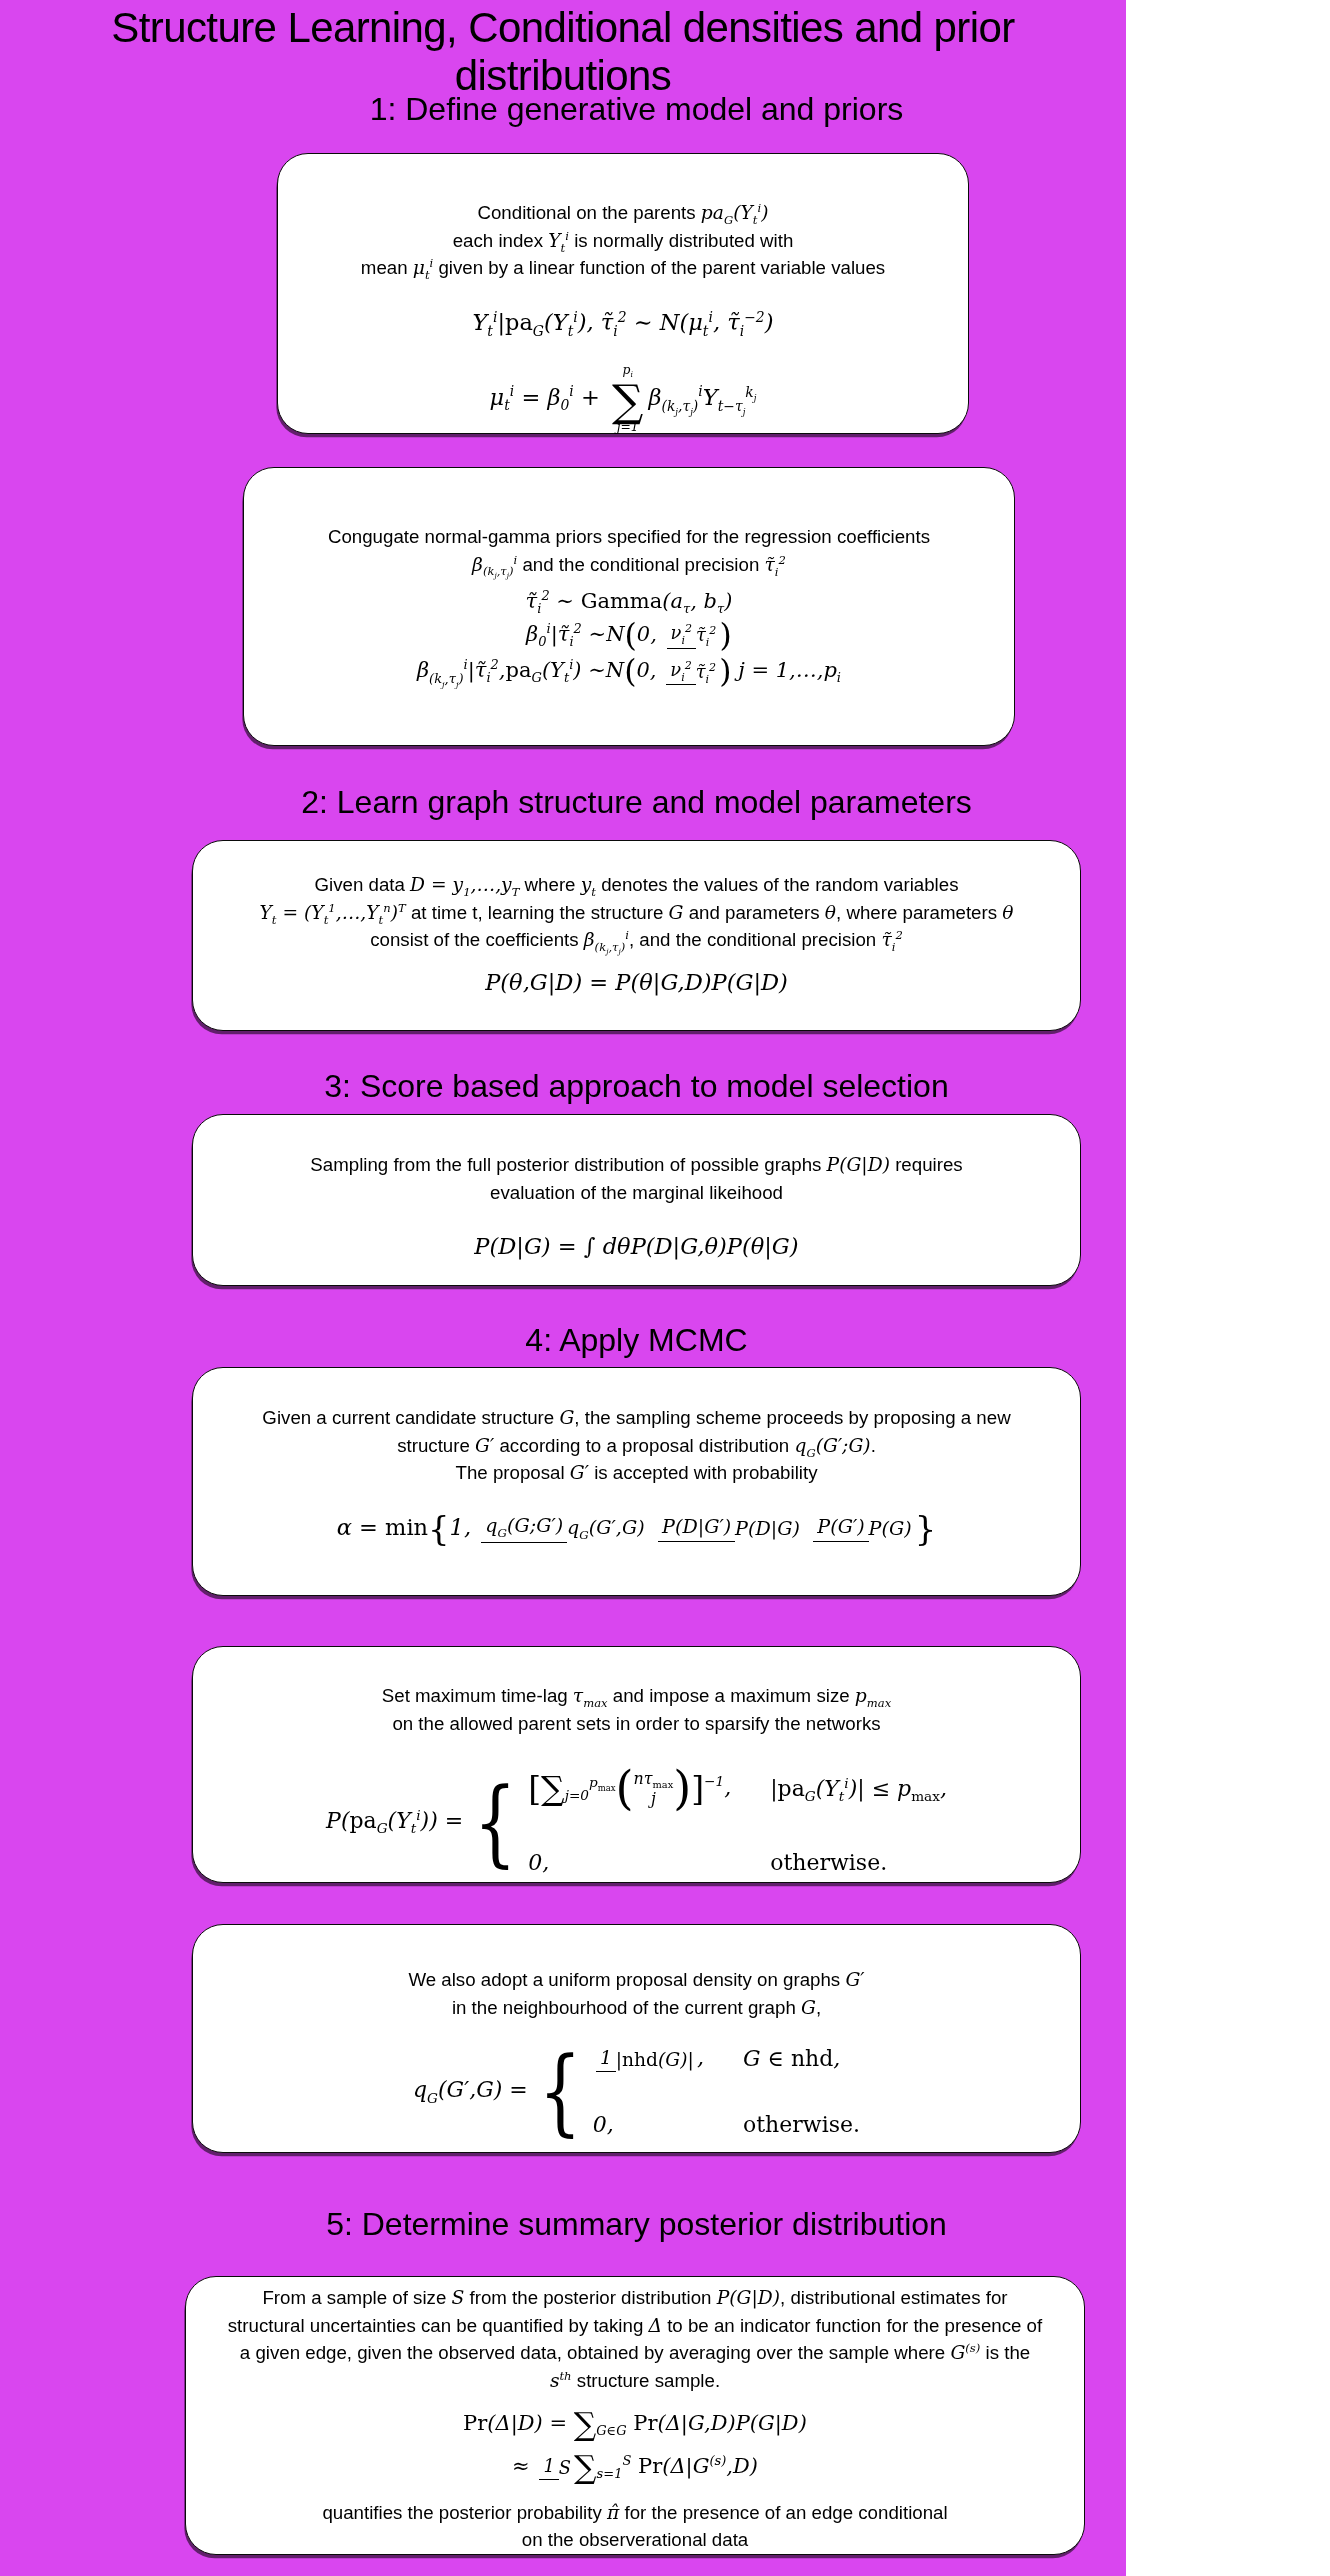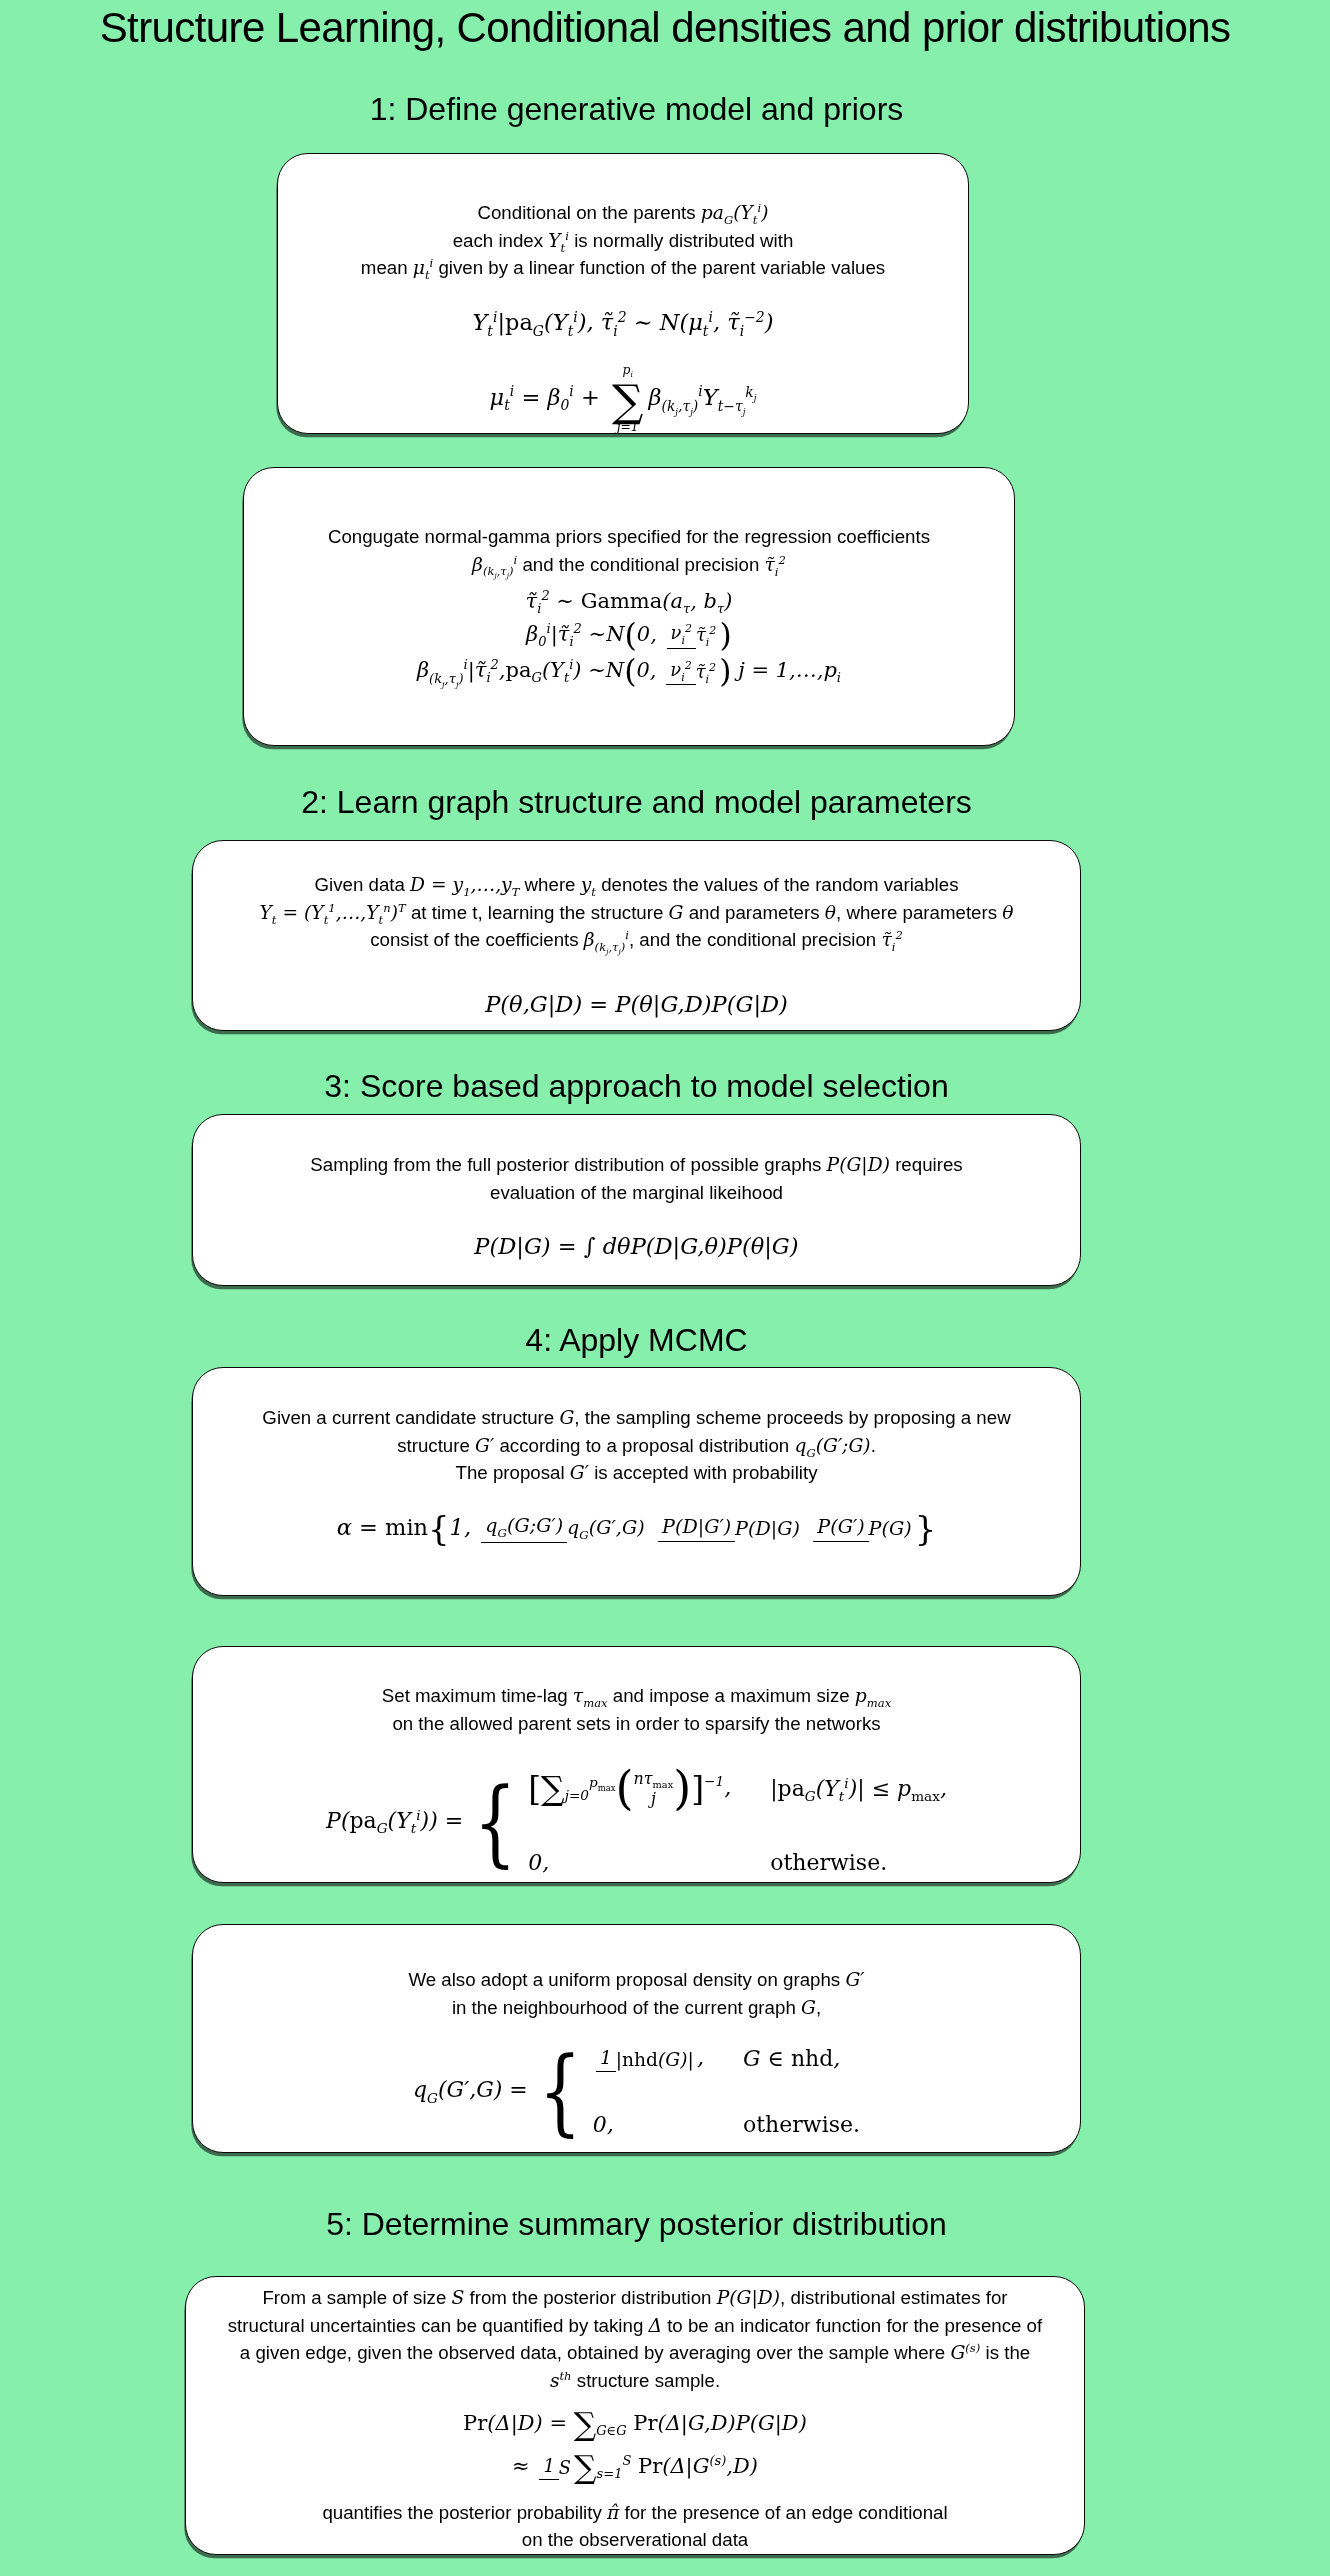--- a/index.html
+++ b/index.html
@@ -1,16 +1,16 @@
 <!DOCTYPE html>
 <html style="font-size:10.3px"><head>
 <meta charset="utf-8">
 <style>
   html,body{margin:0;padding:0;background:#fff;}
-  .page{position:relative;width:1330px;height:2576px;background:#86efac;color:#000;overflow:hidden;}
+  .page{position:relative;width:1126px;height:2576px;background:#d946ef;color:#000;overflow:hidden;}
   .title{position:absolute;top:3.9px;left:0;width:100%;text-align:center;
          font-family:"Liberation Sans",sans-serif;font-size:42px;font-weight:400;letter-spacing:-0.6px;}
   .heading{position:absolute;left:192px;width:889px;text-align:center;
            font-family:"Liberation Sans",sans-serif;font-size:32px;font-weight:400;}
   .box{position:absolute;background:#fff;border:1.9px solid #0a0a0a;border-radius:31px;
        box-shadow:-1.3px 3.9px 0 -0.6px rgba(0,0,0,0.55);
        display:flex;flex-direction:column;align-items:center;text-align:center;box-sizing:border-box;}
   .tline{font-family:"DejaVu Serif",serif;font-style:italic;font-size:18.7px;line-height:1.48;}
   .dmath{font-family:"DejaVu Serif",serif;font-style:italic;font-size:22.5px;line-height:1.25;}
   .mtext{font-family:"Liberation Sans",sans-serif;font-style:normal;}
@@ -65,21 +65,21 @@
           <span class="fd">τ̃<sub>i</sub><sup>2</sup></span>
         </span><span class="mbig">)</span>  j = 1,…,p<sub>i</sub></div>
   </div>
 
   <div class="heading" style="top:784px">2: Learn graph structure and model parameters</div>
 
   <div class="box" style="left:192px;top:840px;width:889px;height:191px;padding-top:30px">
     <div class="tline"><span class="mtext">Given data </span>D = y<sub>1</sub>,…,y<sub>T</sub><span class="mtext"> where </span>y<sub>t</sub><span class="mtext"> denotes the values of the random variables</span></div>
     <div class="tline">Y<sub>t</sub> = (Y<sub>t</sub><sup>1</sup>,…,Y<sub>t</sub><sup>n</sup>)<sup>T</sup><span class="mtext"> at time t, learning the structure </span>G<span class="mtext"> and parameters </span>θ<span class="mtext">, where parameters </span>θ</div>
     <div class="tline"><span class="mtext">consist of the coefficients </span>β<sub>(k<sub>j</sub>,τ<sub>j</sub>)</sub><sup>i</sup><span class="mtext">, and the conditional precision </span>τ̃<sub>i</sub><sup>2</sup></div>
-    <div class="dmath" style="margin-top:34px">P(θ,G|D) = P(θ|G,D)P(G|D)</div>
+    <div class="dmath" style="margin-top:12px">P(θ,G|D) = P(θ|G,D)P(G|D)</div>
   </div>
 
   <div class="heading" style="top:1068px">3: Score based approach to model selection</div>
 
   <div class="box" style="left:192px;top:1114px;width:889px;height:172px;padding-top:36px">
     <div class="tline"><span class="mtext">Sampling from the full posterior distribution of possible graphs </span>P(G|D)<span class="mtext"> requires</span></div>
     <div class="tline"><span class="mtext">evaluation of the marginal likeihood</span></div>
     <div class="dmath" style="margin-top:26px">P(D|G) = ∫ dθP(D|G,θ)P(θ|G)</div>
   </div>
 

